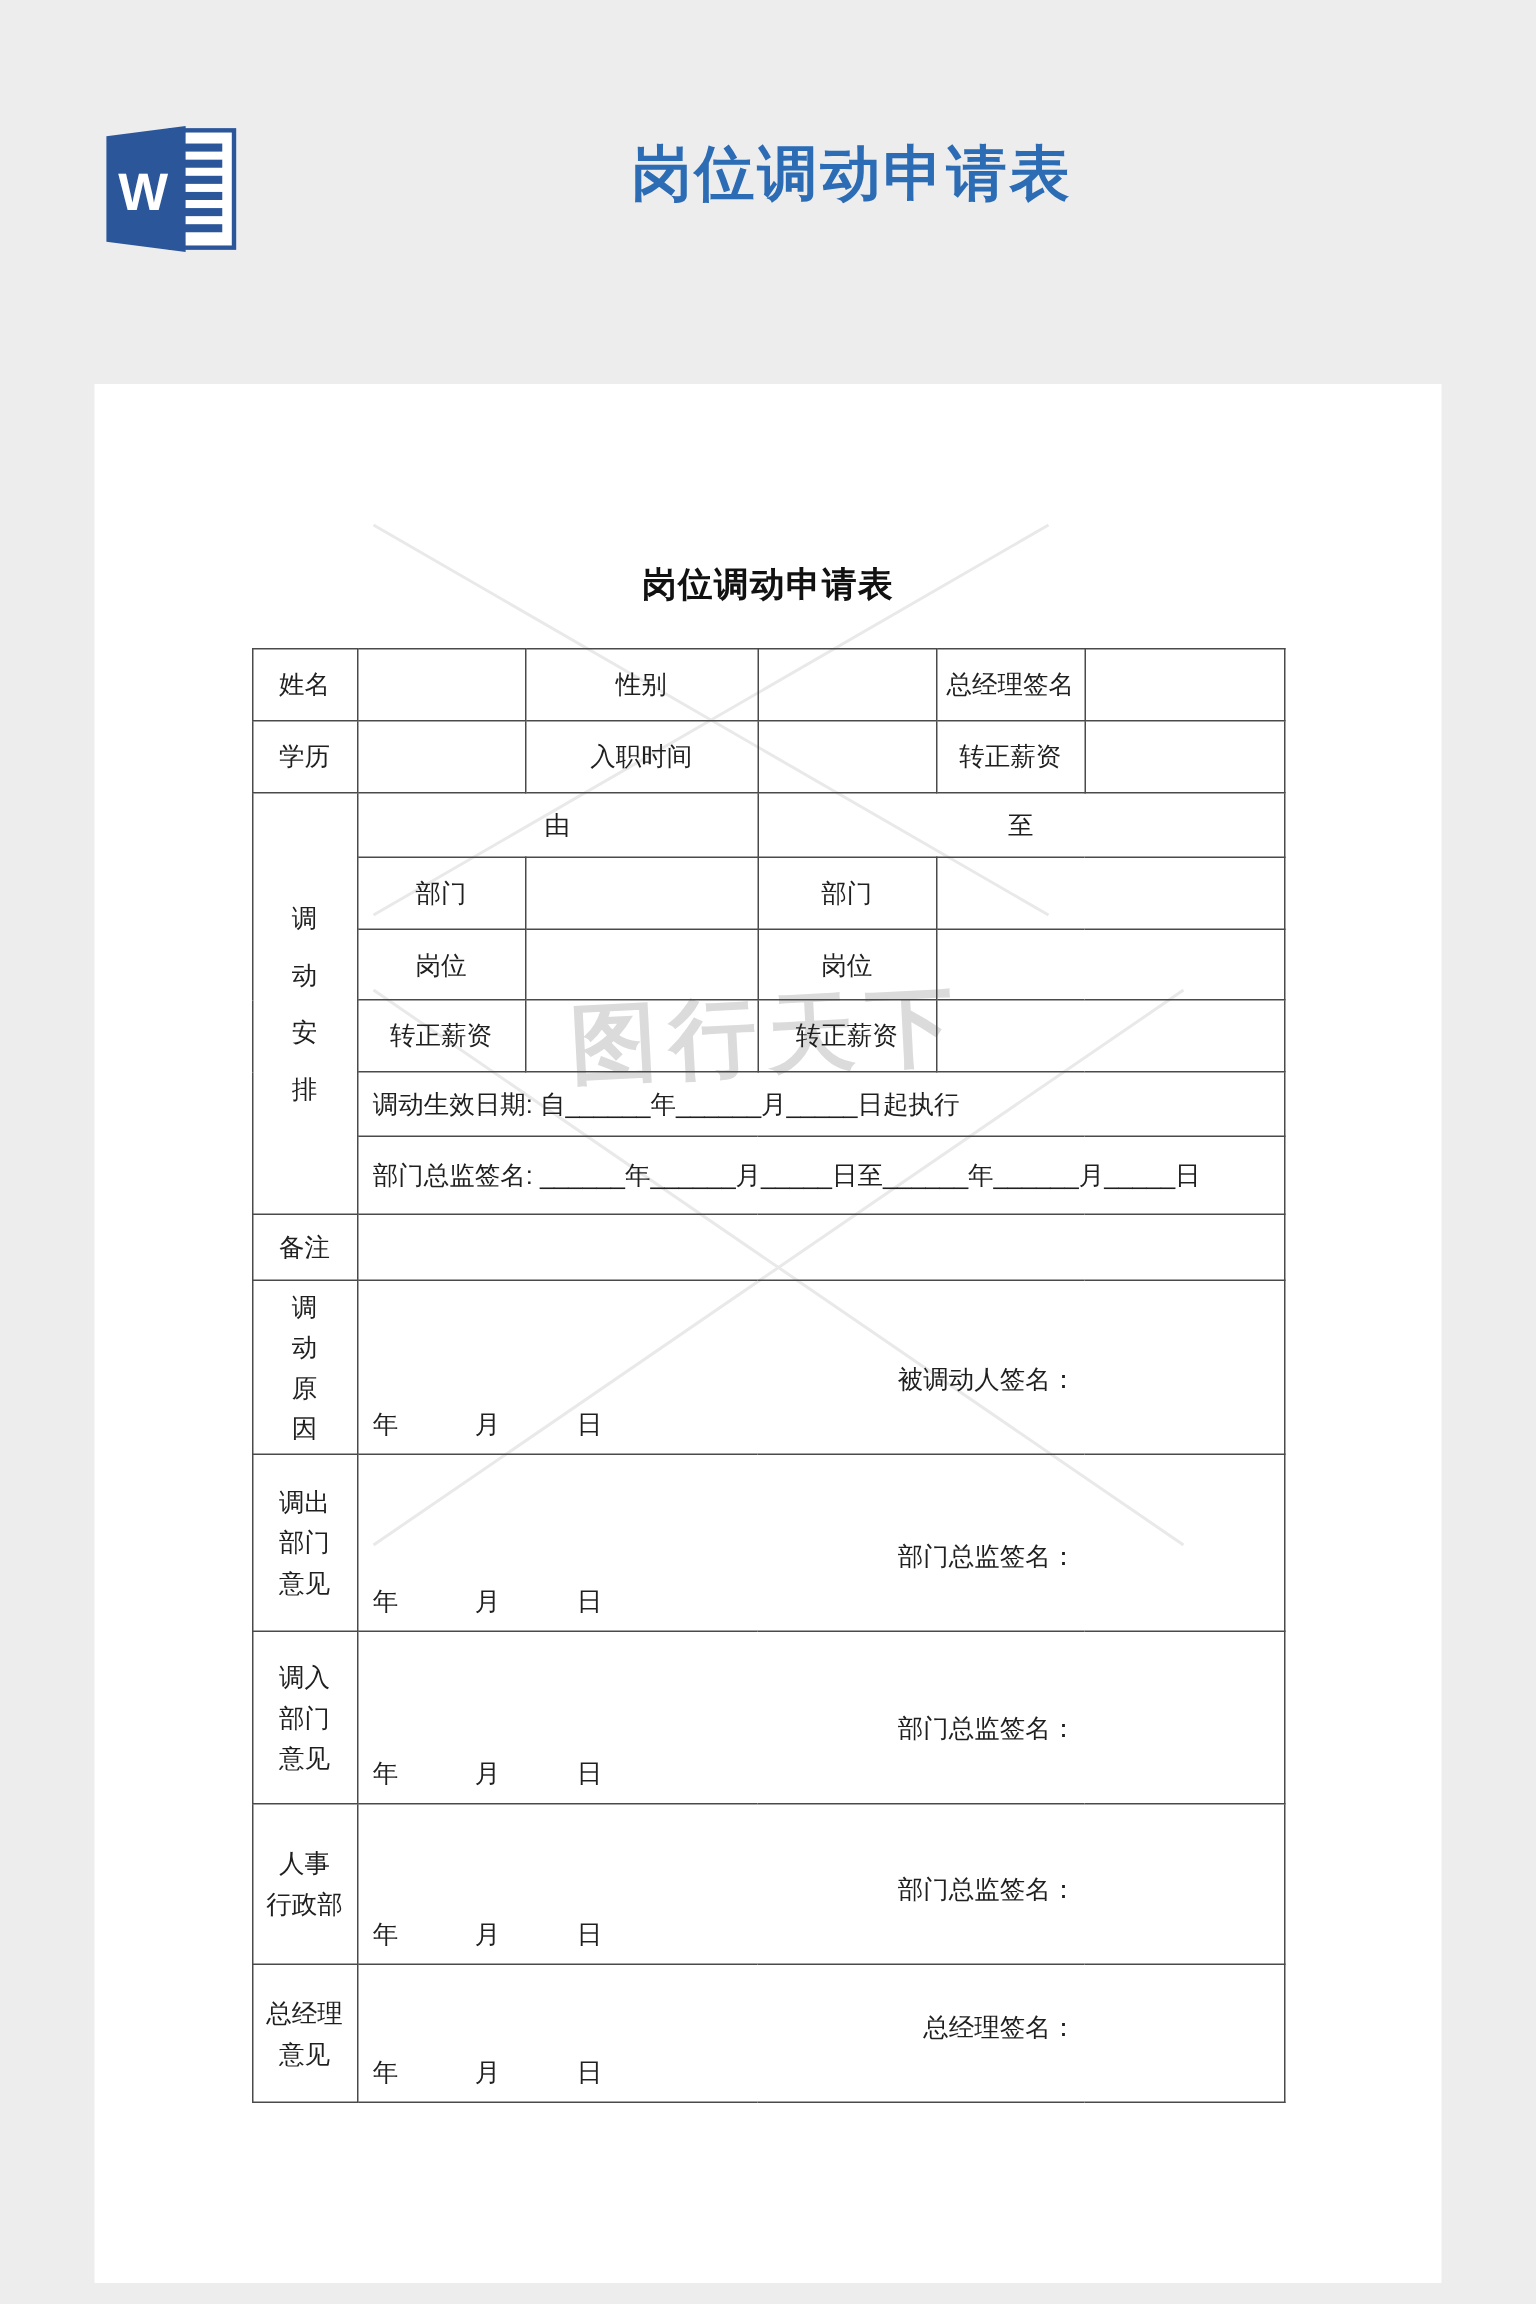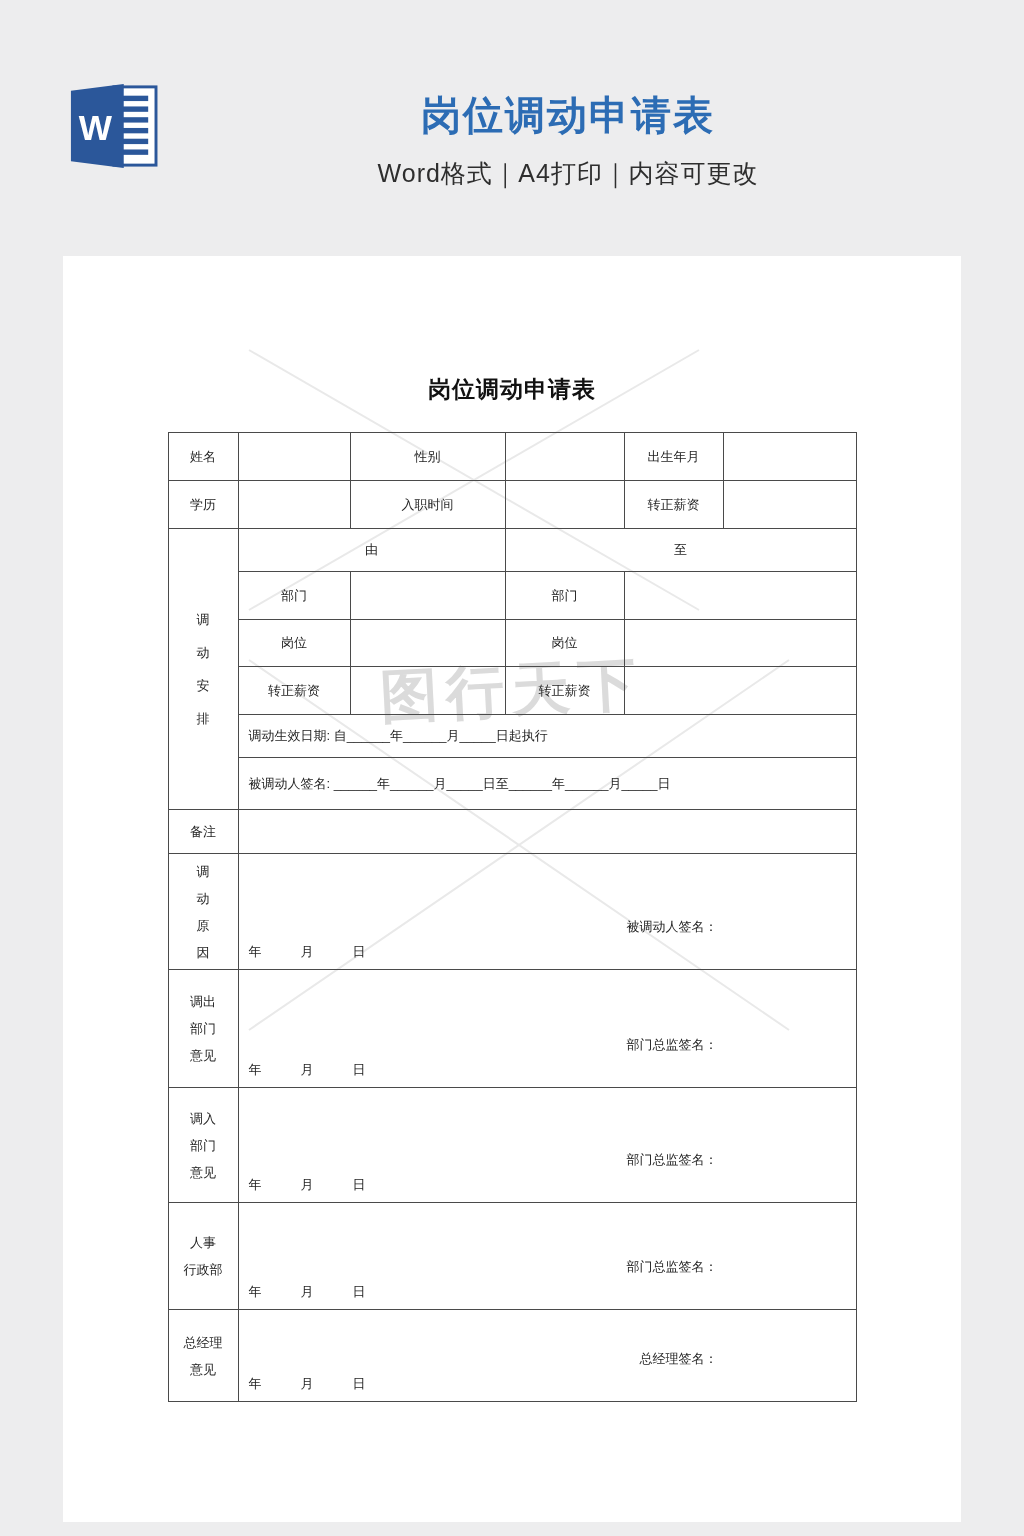--- a/index.html
+++ b/index.html
@@ -41,21 +41,21 @@
     padding-top: 118px;
     text-align: center;
     font-size: 23px; font-weight: bold; color: #111;
     letter-spacing: 1px;
   }
   
   table.form {
     position: relative; z-index: 1;
     width: 688px; margin: 27px auto 0;
     border-collapse: collapse;
-    font-size: 13px; color: #1f1f1f;
+    font-size: 17px; color: #1f1f1f;
     table-layout: fixed;
   }
   table.form td { border: 1px solid #4a4a4a; }
   td.lab { text-align: center; }
   td.val {}
   td.line-cell { text-align: left; padding-left: 10px; }
   td.vlabel { text-align: center; vertical-align: middle; }
   td.vlabel span { display: block; }
   td.vlabel.wide-gap span { margin: 15px 0; }
   td.vlabel.tight span { line-height: 27px; }
@@ -79,21 +79,20 @@
       <rect x="60" y="36" width="27" height="5.5" fill="#2b579a"></rect>
       <rect x="60" y="47" width="27" height="5.5" fill="#2b579a"></rect>
       <rect x="60" y="58" width="27" height="5.5" fill="#2b579a"></rect>
       <rect x="60" y="69" width="27" height="5.5" fill="#2b579a"></rect>
       <polygon points="8,9 62,2 62,88 8,81" fill="#2b579a"></polygon>
       <text x="33" y="59" text-anchor="middle" font-family="Liberation Sans, DejaVu Sans, sans-serif" font-size="36" font-weight="bold" fill="#ffffff">W</text>
     </svg>
   </div>
   <div class="header-text">
     <div class="page-title" style="color: rgb(44, 108, 180);">岗位调动申请表</div>
-    <div class="page-subtitle">Word格式｜A4打印｜内容可更改</div>
   </div>
 </header>
 
 <main class="sheet">
   <svg class="wm-lines" viewBox="0 0 898 1266" aria-hidden="true">
     <line x1="186" y1="94" x2="636" y2="354" stroke="#e9e9e9" stroke-width="2"></line>
     <line x1="636" y1="94" x2="186" y2="354" stroke="#e9e9e9" stroke-width="2"></line>
     <line x1="186" y1="404" x2="726" y2="774" stroke="#e9e9e9" stroke-width="2"></line>
     <line x1="726" y1="404" x2="186" y2="774" stroke="#e9e9e9" stroke-width="2"></line>
   </svg>
@@ -109,21 +108,21 @@
       <col style="width:119px">
         <col style="width:99px">
         <col style="width:133px">
     </colgroup>
     <tbody>
       <tr class="h48">
         <td class="lab">姓名</td>
         <td class="val"></td>
         <td class="lab">性别</td>
         <td class="val"></td>
-        <td class="lab">出生年月</td>
+        <td class="lab">总经理签名</td>
         <td class="val"></td>
       </tr>
       <tr class="h48">
         <td class="lab">学历</td>
         <td class="val"></td>
         <td class="lab">入职时间</td>
         <td class="val"></td>
         <td class="lab">转正薪资</td>
         <td class="val"></td>
       </tr>
@@ -152,21 +151,21 @@
       <tr class="h48">
         <td class="lab">转正薪资</td>
         <td class="val"></td>
         <td class="lab">转正薪资</td>
         <td class="val" colspan="2"></td>
       </tr>
       <tr class="h49">
         <td class="line-cell" colspan="5">调动生效日期: 自______年______月_____日起执行</td>
       </tr>
       <tr class="h52">
-        <td class="line-cell" colspan="5">被调动人签名: ______年______月_____日至______年______月_____日</td>
+        <td class="line-cell" colspan="5">部门总监签名: ______年______月_____日至______年______月_____日</td>
       </tr>
       <tr class="h44">
         <td class="lab">备注</td>
         <td class="val" colspan="5"></td>
       </tr>
       <tr class="h116">
         <td class="lab vlabel tight">
           <span>调</span>
           <span>动</span>
           <span>原</span>

